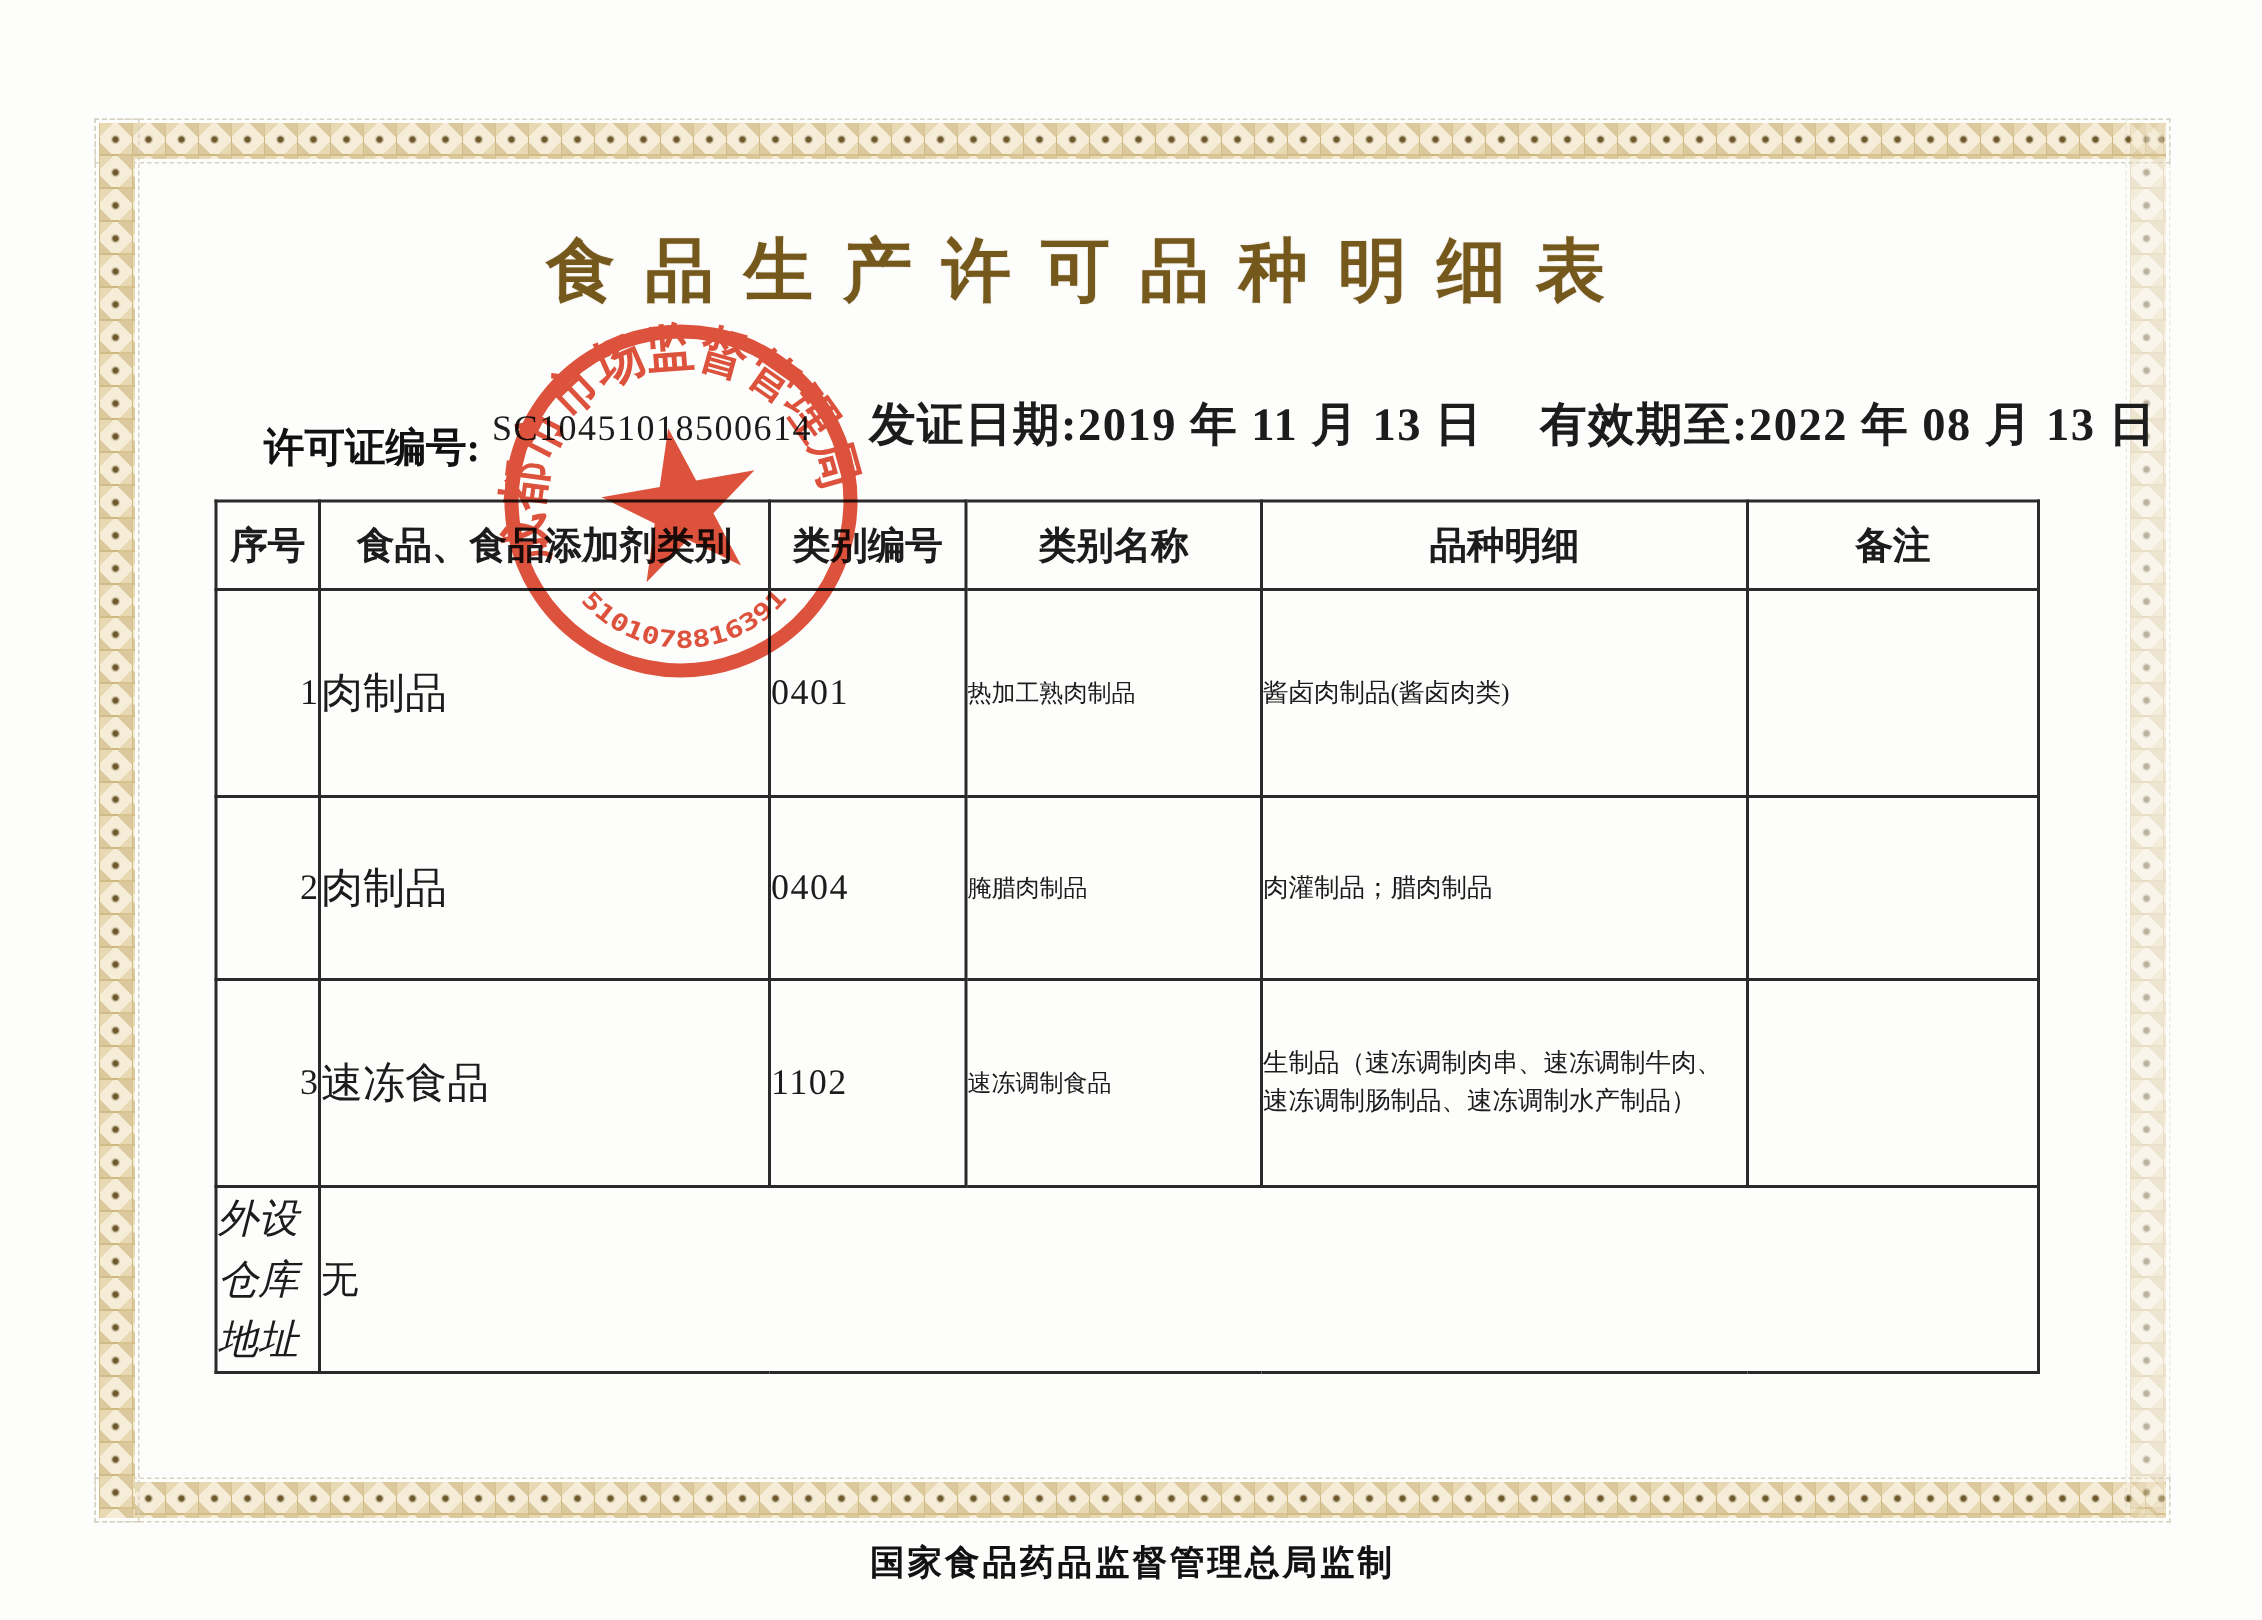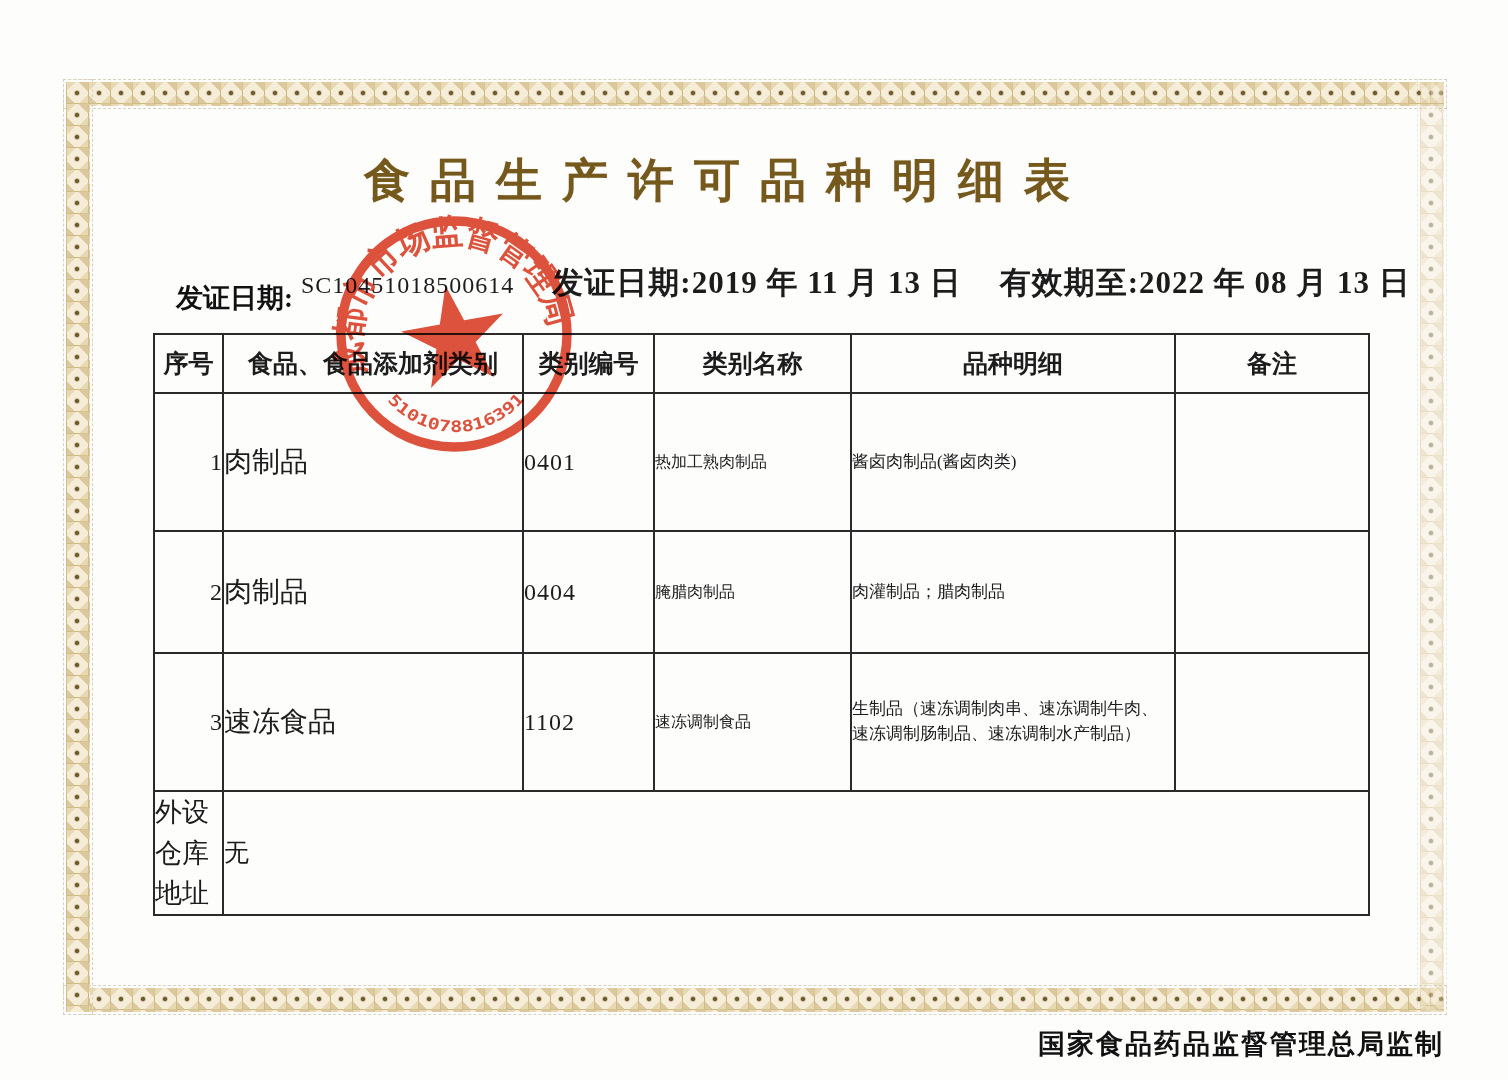--- a/index.html
+++ b/index.html
@@ -54,21 +54,21 @@
   .license-number{
     font-size:24px; font-family:"Liberation Serif","DejaVu Serif",serif;
     margin-left:4px; letter-spacing:1px;
   }
   .license-dates{
     font-size:31px; font-weight:bold; margin-left:34px; letter-spacing:1px;
   }
 
   
   table.grid{
-    position:absolute; left:153px; top:333px;
+    position:absolute; left:143px; top:333px;
     border-collapse:collapse;
     table-layout:fixed;
     width:1215px;
     background:transparent;
   }
   table.grid td,table.grid th{
     border:2px solid #2a2a2a;
     font-weight:normal;
     vertical-align:middle;
     padding:0;
@@ -83,56 +83,57 @@
   td.c-name{padding-left:14px; font-size:16px;}
   td.c-detail{padding:6px 8px; font-size:17px; line-height:1.45;}
   td.c-remark{}
   tr.r1{height:138px;} tr.r2{height:122px;} tr.r3{height:138px;} tr.rw{height:122px;}
   td.wh-label{
     font-size:27px; font-weight:bold; padding-left:6px;
   }
   td.wh-label span{
     display:block; width:58px; line-height:1.5;
     word-break:break-all;
+    font-style:italic;
   }
   td.wh-value{
     vertical-align:top; padding:8px 0 0 14px; font-size:25px;
   }
 
   
   .seal{
     position:absolute; left:318px; top:198px;
     width:272px; height:272px;
     mix-blend-mode:multiply;
     opacity:.93;
     pointer-events:none;
   }
 
   
   .footer-text{
     position:absolute; left:66px; top:1026px; width:1378px;
-    text-align:right;
-    font-size:27px; font-weight:bold; letter-spacing:2px;
+    text-align:center;
+    font-size:23px; font-weight:bold; letter-spacing:2px;
     color:#121212;
   }
 </style>
 </head>
 <body>
 
 <div class="page">
 
   <div class="orn orn-top"></div>
   <div class="orn orn-bottom"></div>
   <div class="orn orn-left"></div>
   <div class="orn orn-right"></div>
 
   <div class="doc-title">食品生产许可品种明细表</div>
 
   <div class="license-line">
-    <span class="license-label">发证日期:</span>
+    <span class="license-label">许可证编号:</span>
     <span class="license-number">SC10451018500614</span>
     <span class="license-dates">发证日期:2019 年 11 月 13 日</span>
     <span class="license-dates">有效期至:2022 年 08 月 13 日</span>
   </div>
 
   <table class="grid">
     <colgroup>
       <col style="width:69px">
         <col style="width:300px">
         <col style="width:131px">

